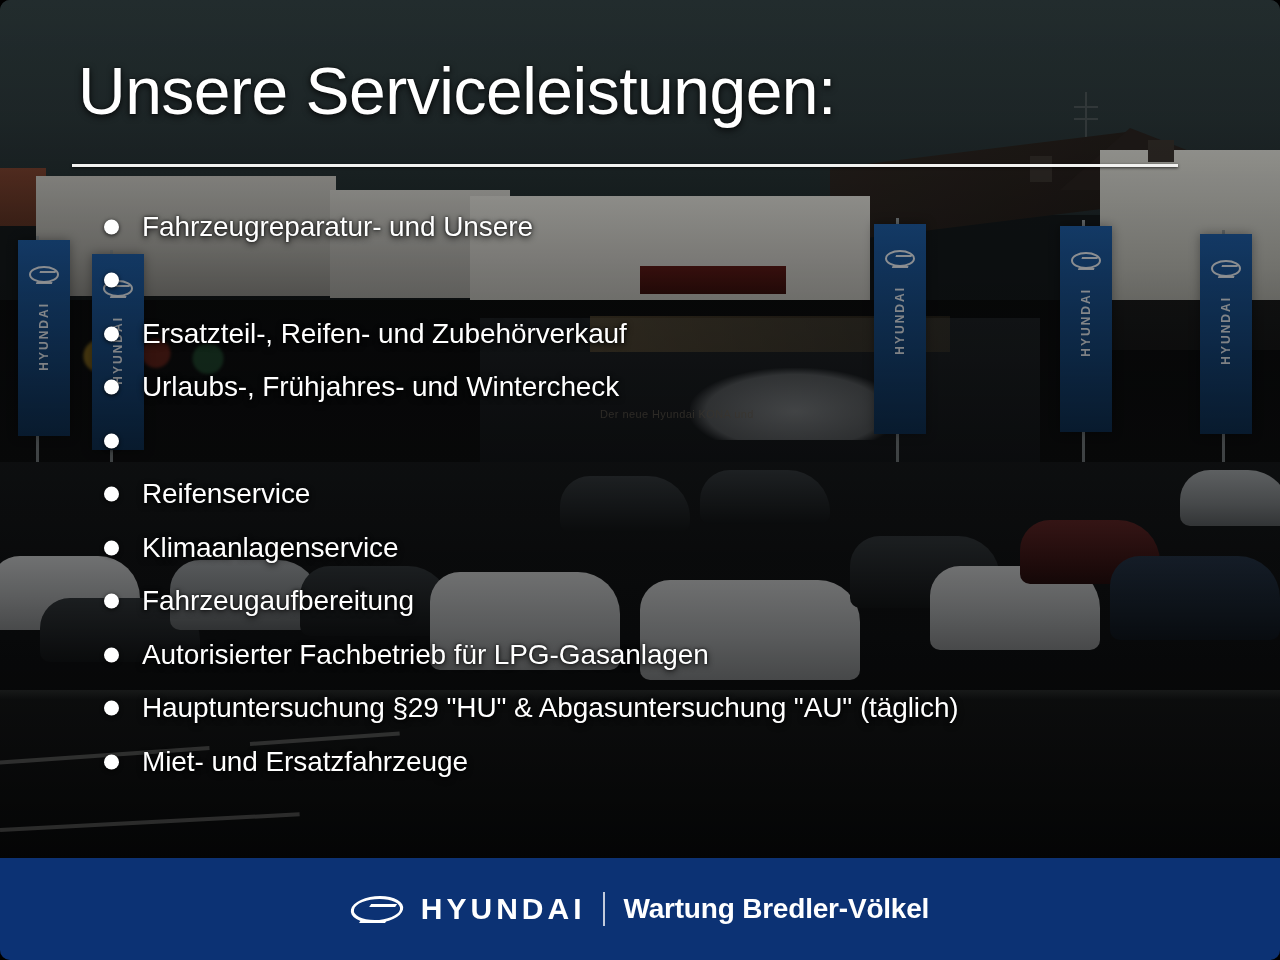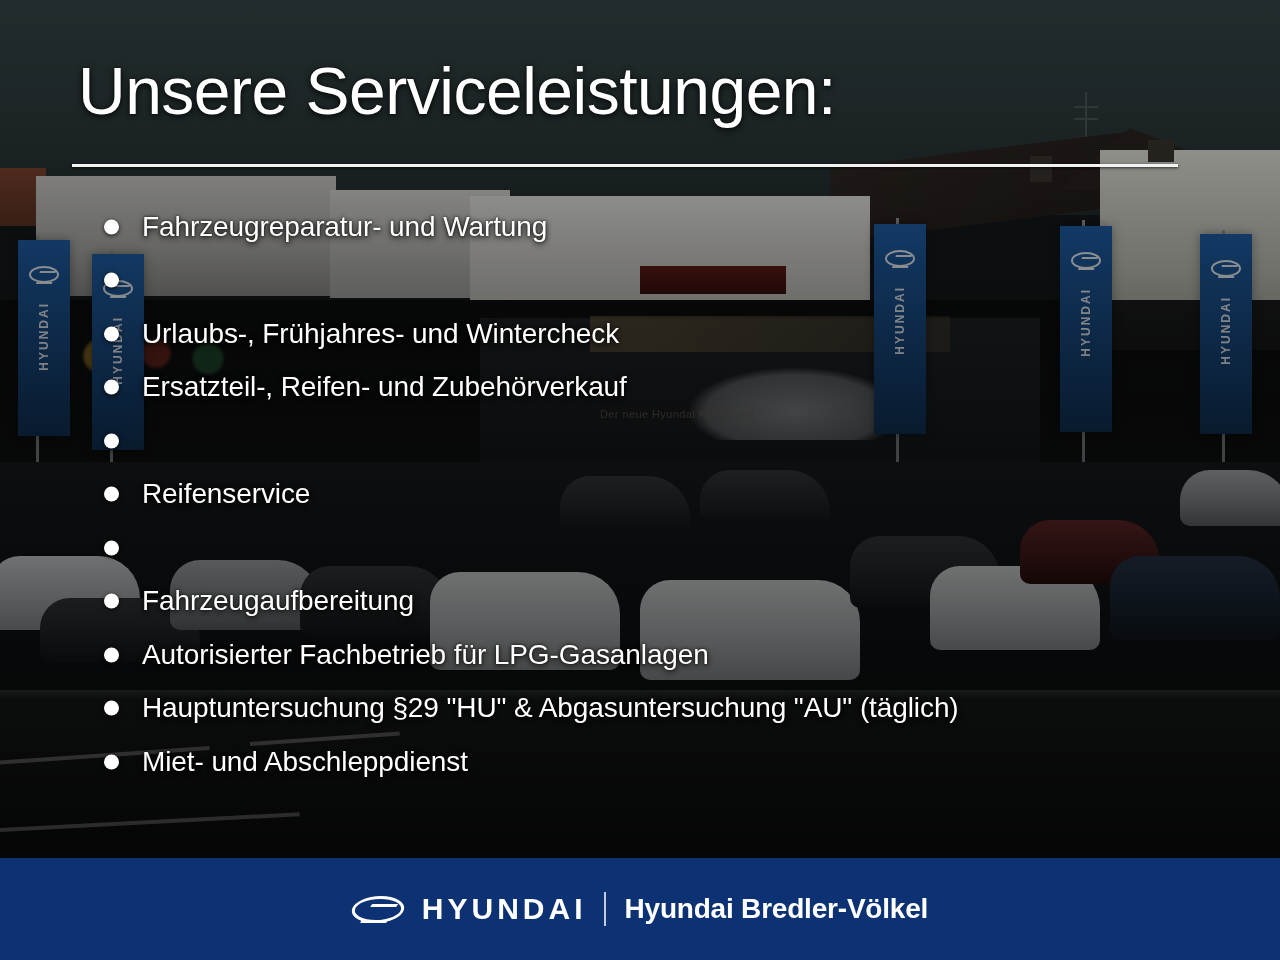--- a/index.html
+++ b/index.html
@@ -10,20 +10,21 @@
     background:#000;
     font-family:"Liberation Sans", sans-serif;
     overflow:hidden;
   }
 
   #slide {
     position:relative;
     width:1280px; height:960px;
     overflow:hidden;
     background:#14191b;
+    border-radius:10px;
   }
 
   
   .photo { position:absolute; inset:0; overflow:hidden; }
 
   
   .sky {
     position:absolute; left:0; top:0; width:1280px; height:215px;
     background:linear-gradient(180deg,#2f3d3f 0%, #2b383a 55%, #222d2f 100%);
   }
@@ -331,64 +332,65 @@
   </div>
 
   <div class="content">
 
     <div class="title">Unsere Serviceleistungen:</div>
     <div class="rule"></div>
 
     <ul class="bullets">
       <li>
         <span class="dot"></span>
-        <span class="btext">Fahrzeugreparatur- und Wartung</span>
-      </li>
-      <li>
-        <span class="dot"></span>
+        <span class="btext">Fahrzeugreparatur- und Unsere</span>
+      </li>
+      <li>
+        <span class="dot"></span>
+      </li>
+      <li>
+        <span class="dot"></span>
+        <span class="btext">Ersatzteil-, Reifen- und Zubehörverkauf</span>
       </li>
       <li>
         <span class="dot"></span>
         <span class="btext">Urlaubs-, Frühjahres- und Wintercheck</span>
       </li>
-      <li>
-        <span class="dot"></span>
-        <span class="btext">Ersatzteil-, Reifen- und Zubehörverkauf</span>
-      </li>
       <li class="bold">
         <span class="dot"></span>
       </li>
       <li>
         <span class="dot"></span>
         <span class="btext">Reifenservice</span>
       </li>
       <li>
         <span class="dot"></span>
+        <span class="btext">Klimaanlagenservice</span>
       </li>
       <li>
         <span class="dot"></span>
         <span class="btext">Fahrzeugaufbereitung</span>
       </li>
       <li>
         <span class="dot"></span>
         <span class="btext">Autorisierter Fachbetrieb für LPG-Gasanlagen</span>
       </li>
       <li>
         <span class="dot"></span>
         <span class="btext">Hauptuntersuchung §29 "HU" &amp; Abgasuntersuchung "AU" (täglich)</span>
       </li>
       <li>
         <span class="dot"></span>
-        <span class="btext">Miet- und Abschleppdienst</span>
+        <span class="btext">Miet- und Ersatzfahrzeuge</span>
       </li>
     </ul>
 
     <div class="footer">
       <div class="fwrap">
         <span class="hy-logo"></span>
         <span class="hy-word">HYUNDAI</span>
         <span class="fdiv"></span>
-        <span class="fname">Hyundai Bredler-Völkel</span>
+        <span class="fname">Wartung Bredler-Völkel</span>
       </div>
     </div>
 
   </div>
 </div>
 
 </body></html>

